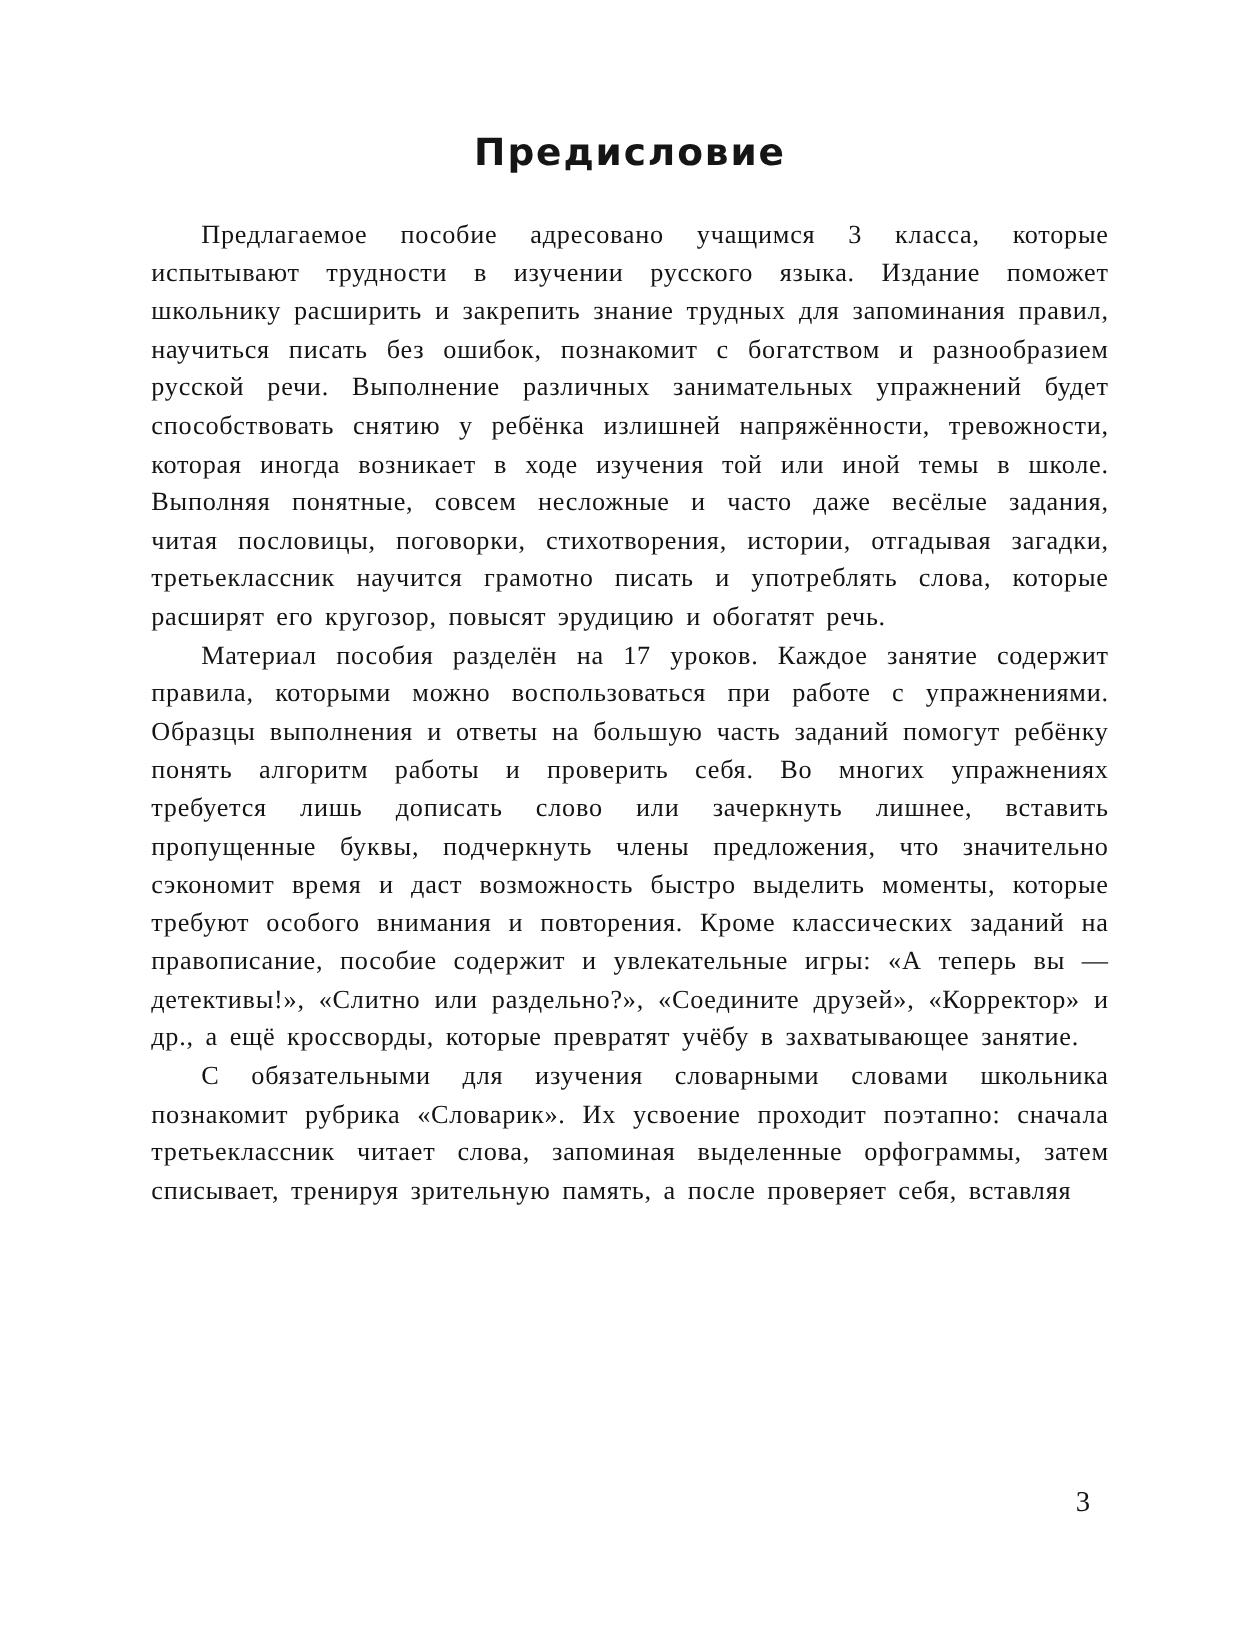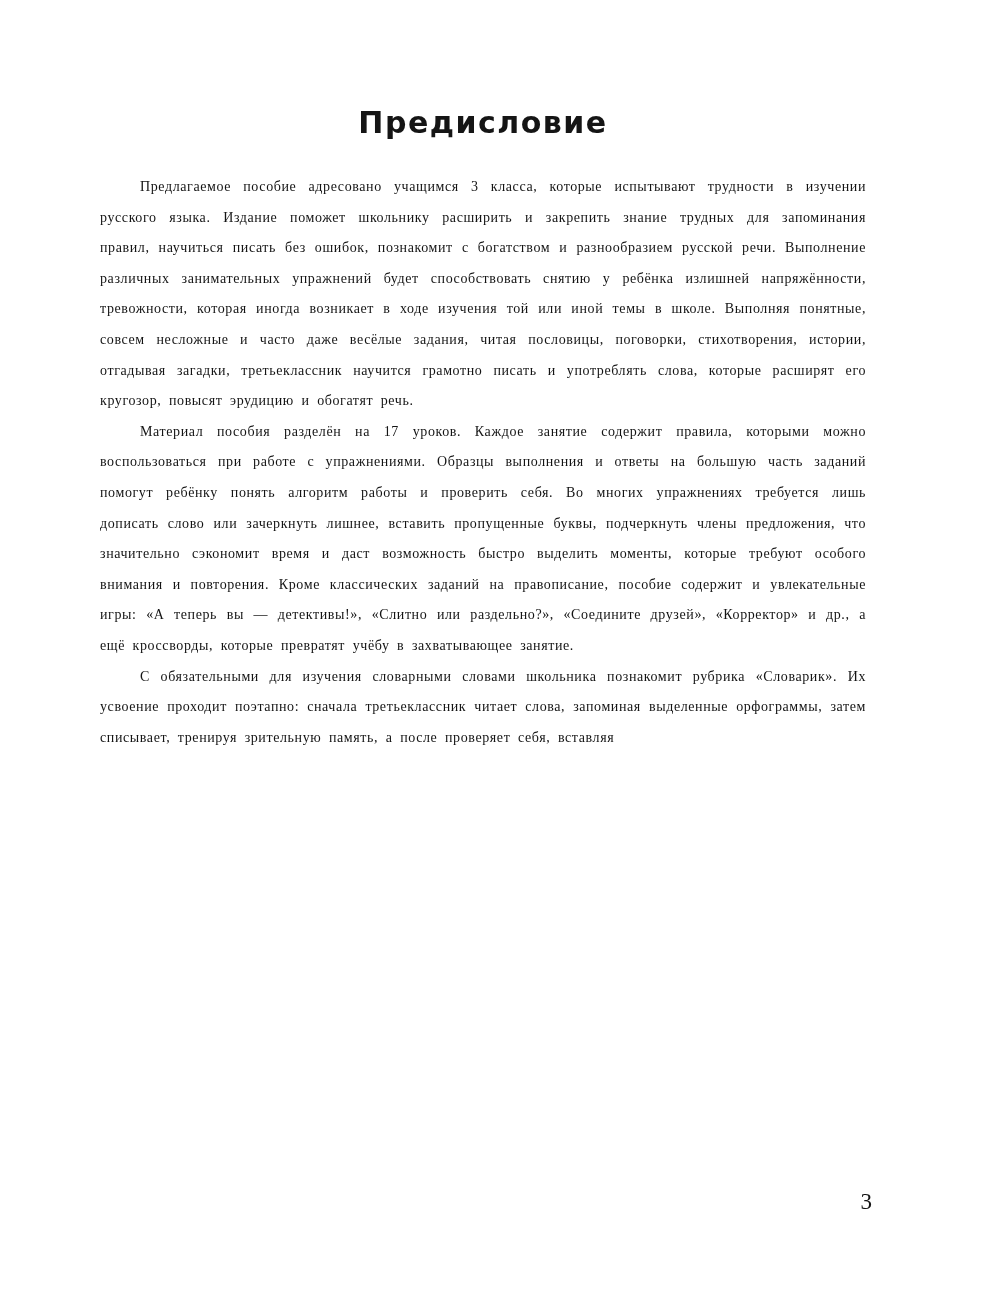--- a/index.html
+++ b/index.html
@@ -10,39 +10,39 @@
     width: 1000px;
     height: 1307px;
     background: #ffffff;
     position: relative;
     font-family: "Liberation Serif", serif;
     color: #111111;
     overflow: hidden;
   }
   .page {
     position: absolute;
-    left: 100px;
+    left: 121px;
     top: 0;
     width: 766px;
     height: 1167px;
   }
   .title {
     font-family: "DejaVu Sans", sans-serif;
     font-weight: bold;
     font-size: 30px;
     letter-spacing: 1.5px;
     text-align: center;
     color: #151515;
     margin: 0;
     padding-top: 105px;
     padding-bottom: 32px;
   }
   .body-text p {
     margin: 0;
-    font-size: 14px;
+    font-size: 21px;
     line-height: 30.6px;
     text-align: justify;
     text-indent: 40px;
     letter-spacing: 0.6px;
     word-spacing: 3.5px;
     color: #141414;
   }
   .page-number {
     position: absolute;
     right: 128px;

